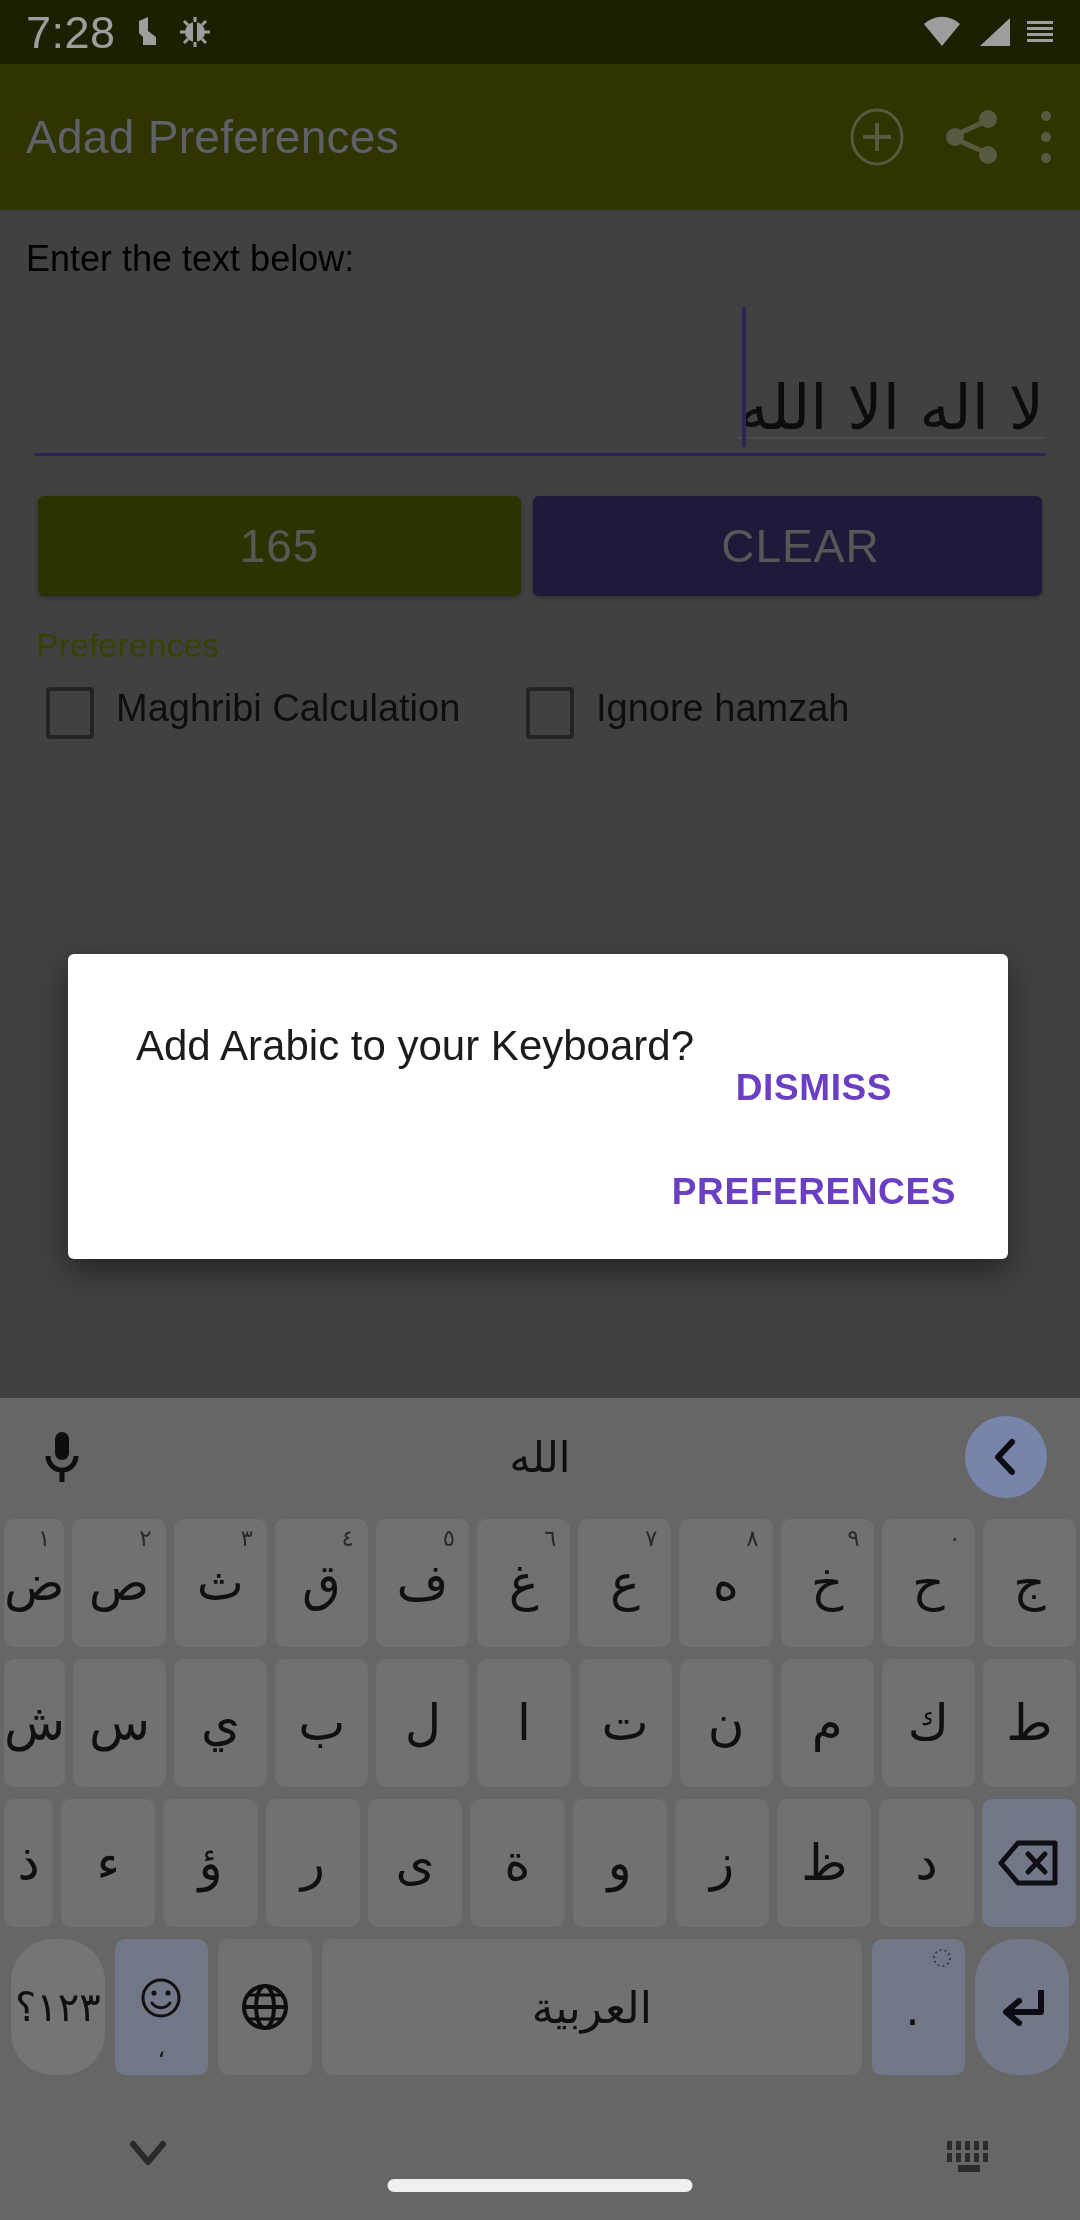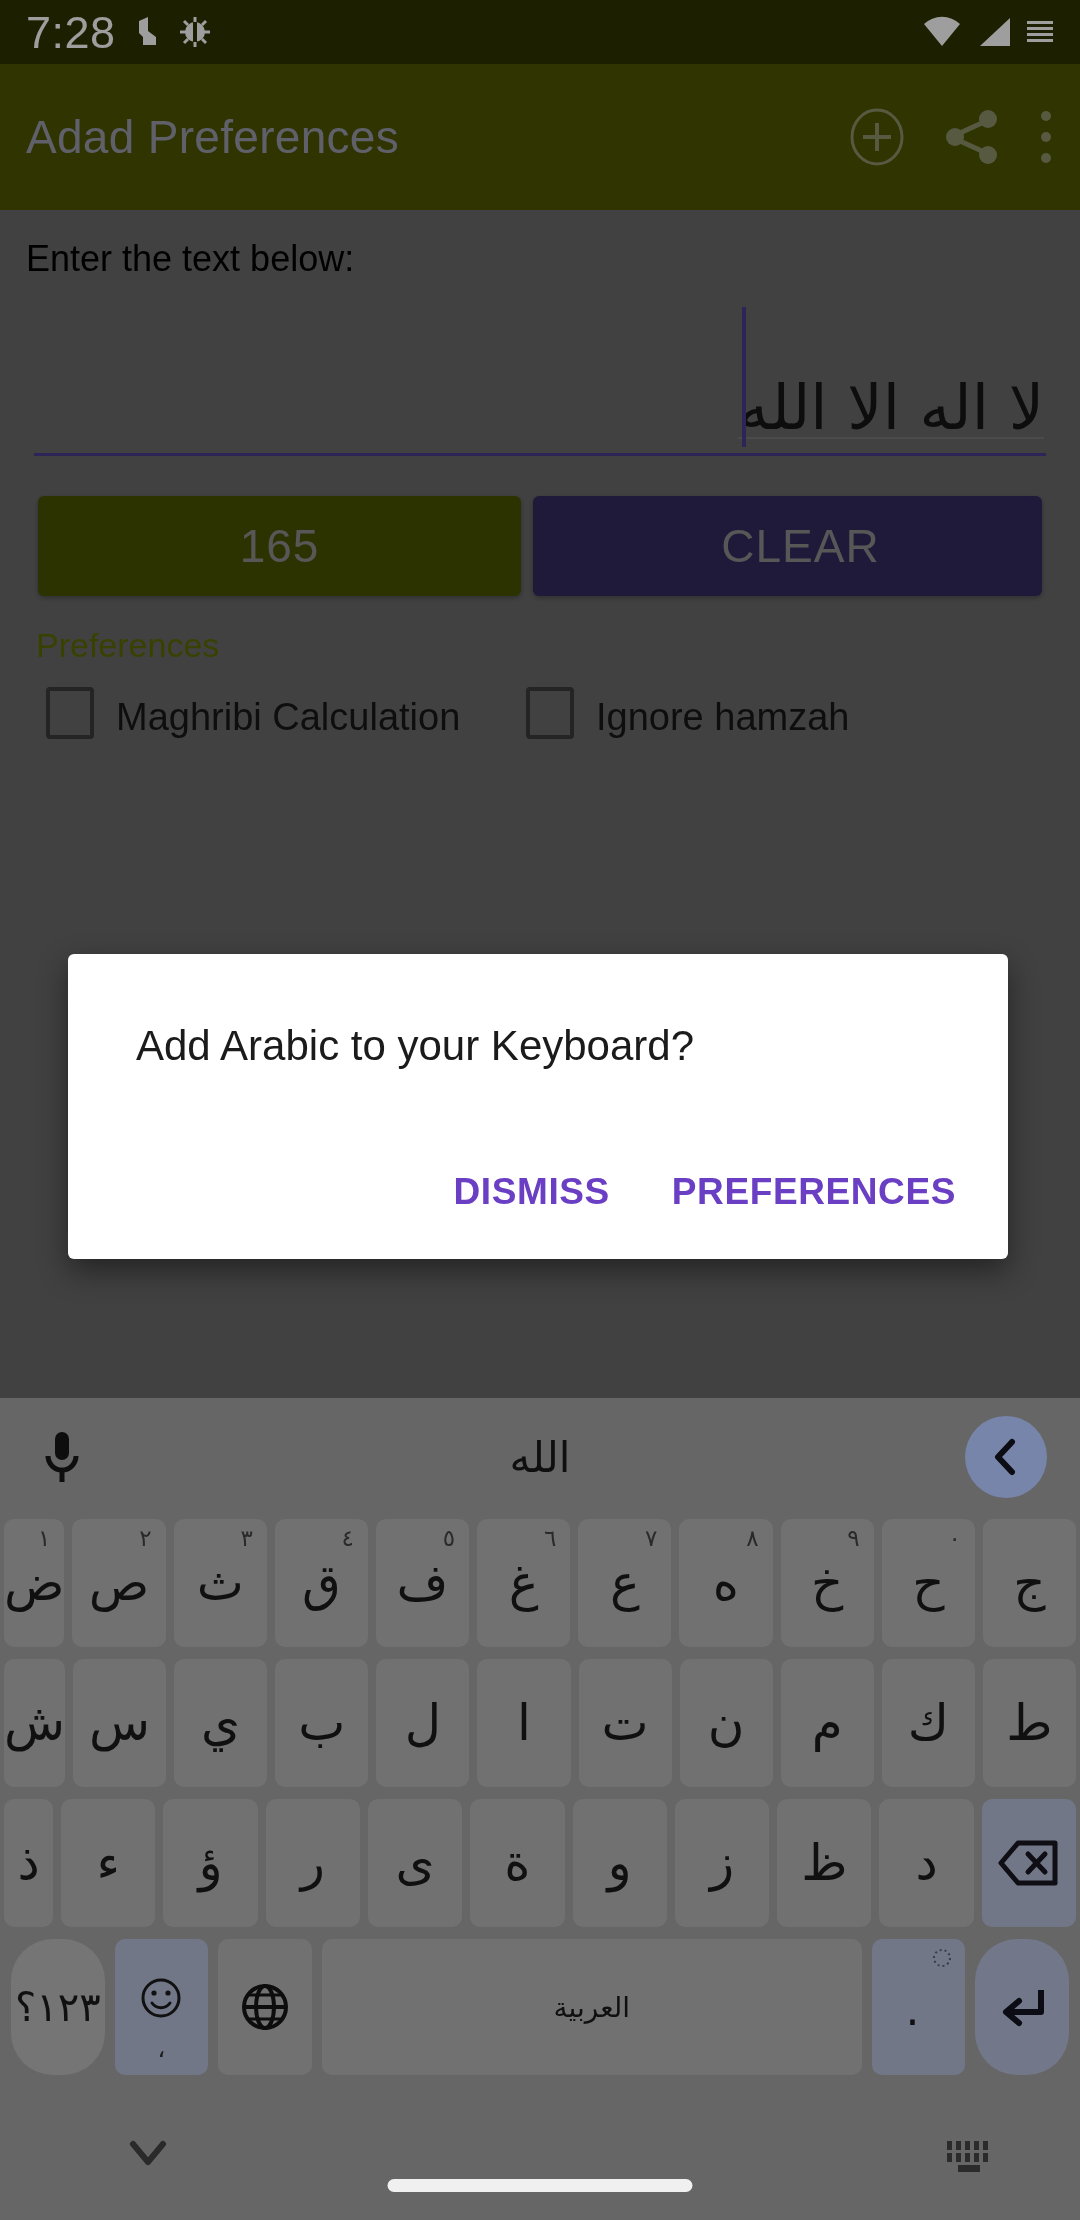--- a/index.html
+++ b/index.html
@@ -76,21 +76,21 @@
     font-size: 46px; letter-spacing: 1px;
     color: #8d8d8d;
     box-shadow: 0 2px 5px rgba(0,0,0,.28);
     border: none;
   }
   .btn-calc { background: #4a5300; }
   .btn-clear { background: #332a5c; padding-left: 26px; }
 
   .prefs-title { color: #5d6a00; font-size: 34px; padding: 30px 36px 0 36px; }
   .checks { display: flex; padding: 22px 36px 0 46px; }
-  .check-item { display: flex; align-items: flex-end; }
+  .check-item { display: flex; align-items: flex-start; }
   .check-item.first { width: 480px; }
   .cbox {
     width: 48px; height: 52px; border: 4px solid #3b3b3b;
     border-radius: 4px; background: transparent; flex: none;
   }
   .check-label { font-size: 38px; color: #171717; margin-left: 22px; }
 
   
   #scrim {
     position: absolute; top: 0; left: 0; width: 1080px; height: 2220px;
@@ -105,21 +105,21 @@
     background: #ffffff; border-radius: 6px;
     box-shadow: 0 12px 30px rgba(0,0,0,.45);
     z-index: 40;
   }
   #dialog .dlg-title {
     font-size: 42px; color: #1b1b1b;
     padding: 68px 0 0 68px;
   }
   #dialog .dlg-actions {
     position: absolute; right: 52px; bottom: 46px;
-    display: flex; align-items: center; gap: 62px;
+    display: flex; align-items: center; gap: 62px; flex-direction: column;
   }
   .dlg-btn {
     color: #6a3fc4; font-size: 37px; font-weight: bold;
     letter-spacing: .6px; background: none; border: none;
   }
 
   
   #keyboard {
     position: absolute; left: 0; bottom: 0;
     width: 1080px; height: 822px;
@@ -445,21 +445,21 @@
       <div class="key narrow">
         <svg width="52" height="52" viewBox="0 0 52 52">
           <circle cx="26" cy="26" r="21" fill="none" stroke="#0d0d0d" stroke-width="4"></circle>
           <ellipse cx="26" cy="26" rx="9" ry="21" fill="none" stroke="#0d0d0d" stroke-width="4"></ellipse>
           <line x1="5" y1="26" x2="47" y2="26" stroke="#0d0d0d" stroke-width="4"></line>
           <line x1="9" y1="14" x2="43" y2="14" stroke="#0d0d0d" stroke-width="3"></line>
           <line x1="9" y1="38" x2="43" y2="38" stroke="#0d0d0d" stroke-width="3"></line>
         </svg>
       </div>
       <div class="key space">
-        <span style="font-size:28px">العربية</span>
+        <span style="font-size:44px">العربية</span>
       </div>
       <div class="key accent narrow">
         <span style="font-size:44px;position:absolute;left:36%;bottom:40px">.</span>
         <svg width="22" height="22" viewBox="0 0 22 22" style="position:absolute;top:8px;right:12px">
           <circle cx="11" cy="11" r="8" fill="none" stroke="#3a3a48" stroke-width="2" stroke-dasharray="2 3"></circle>
         </svg>
       </div>
       <div class="key round accent narrow">
         <svg width="54" height="46" viewBox="0 0 54 46">
           <polyline points="46,6 46,28 14,28" fill="none" stroke="#0c0c14" stroke-width="6" stroke-linejoin="round"></polyline>

